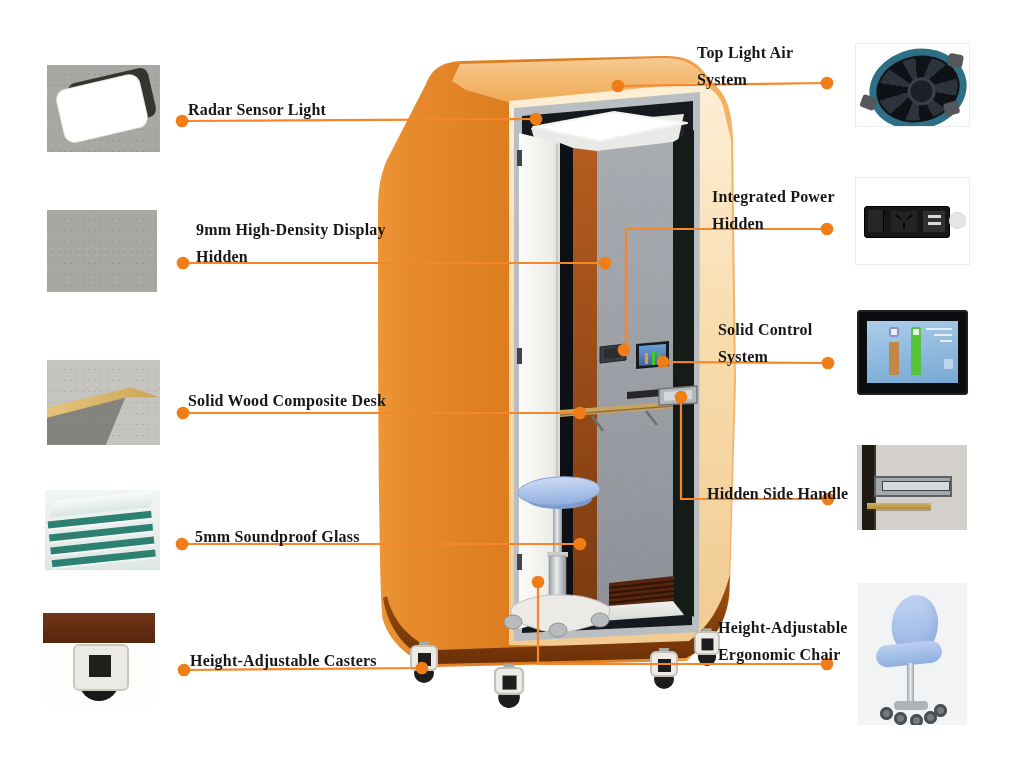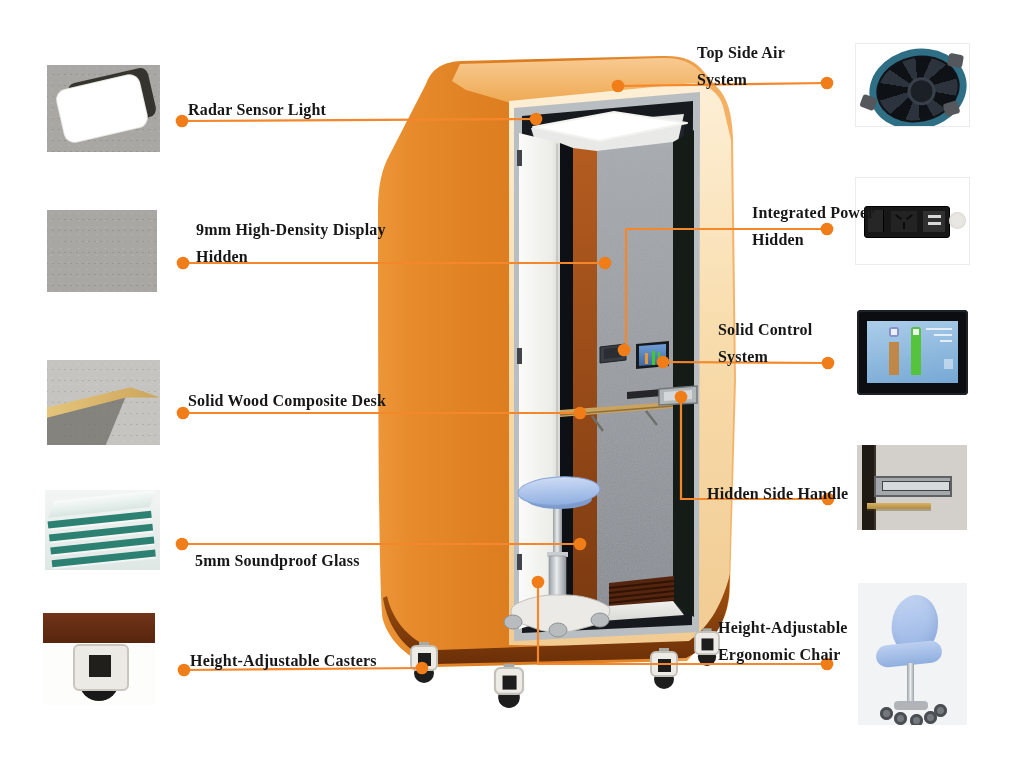--- a/index.html
+++ b/index.html
@@ -369,38 +369,38 @@
   </div>
 
   <div class="lbl" style="left:188px;top:96px;">
     <span>Radar Sensor Light</span>
   </div>
   <div class="lbl" style="left:196px;top:216px;">
     <span>9mm High-Density Display</span>
     <span>Hidden</span>
   </div>
   <div class="lbl" style="left:697px;top:39px;">
-    <span>Top Side Air</span>
+    <span>Top Light Air</span>
     <span>System</span>
   </div>
-  <div class="lbl" style="left:752px;top:183px;margin-top:16px;">
+  <div class="lbl" style="left:712px;top:183px;">
     <span>Integrated Power</span>
     <span>Hidden</span>
   </div>
   <div class="lbl" style="left:718px;top:316px;">
     <span>Solid Control</span>
     <span>System</span>
   </div>
   <div class="lbl" style="left:707px;top:480px;">
     <span>Hidden Side Handle</span>
   </div>
   <div class="lbl" style="left:188px;top:387px;">
     <span>Solid Wood Composite Desk</span>
   </div>
-  <div class="lbl" style="left:195px;top:523px;margin-top:24px;">
+  <div class="lbl" style="left:195px;top:523px;">
     <span>5mm Soundproof Glass</span>
   </div>
   <div class="lbl" style="left:718px;top:614px;">
     <span>Height-Adjustable</span>
     <span>Ergonomic Chair</span>
   </div>
   <div class="lbl" style="left:190px;top:647px;">
     <span>Height-Adjustable Casters</span>
   </div>
 

